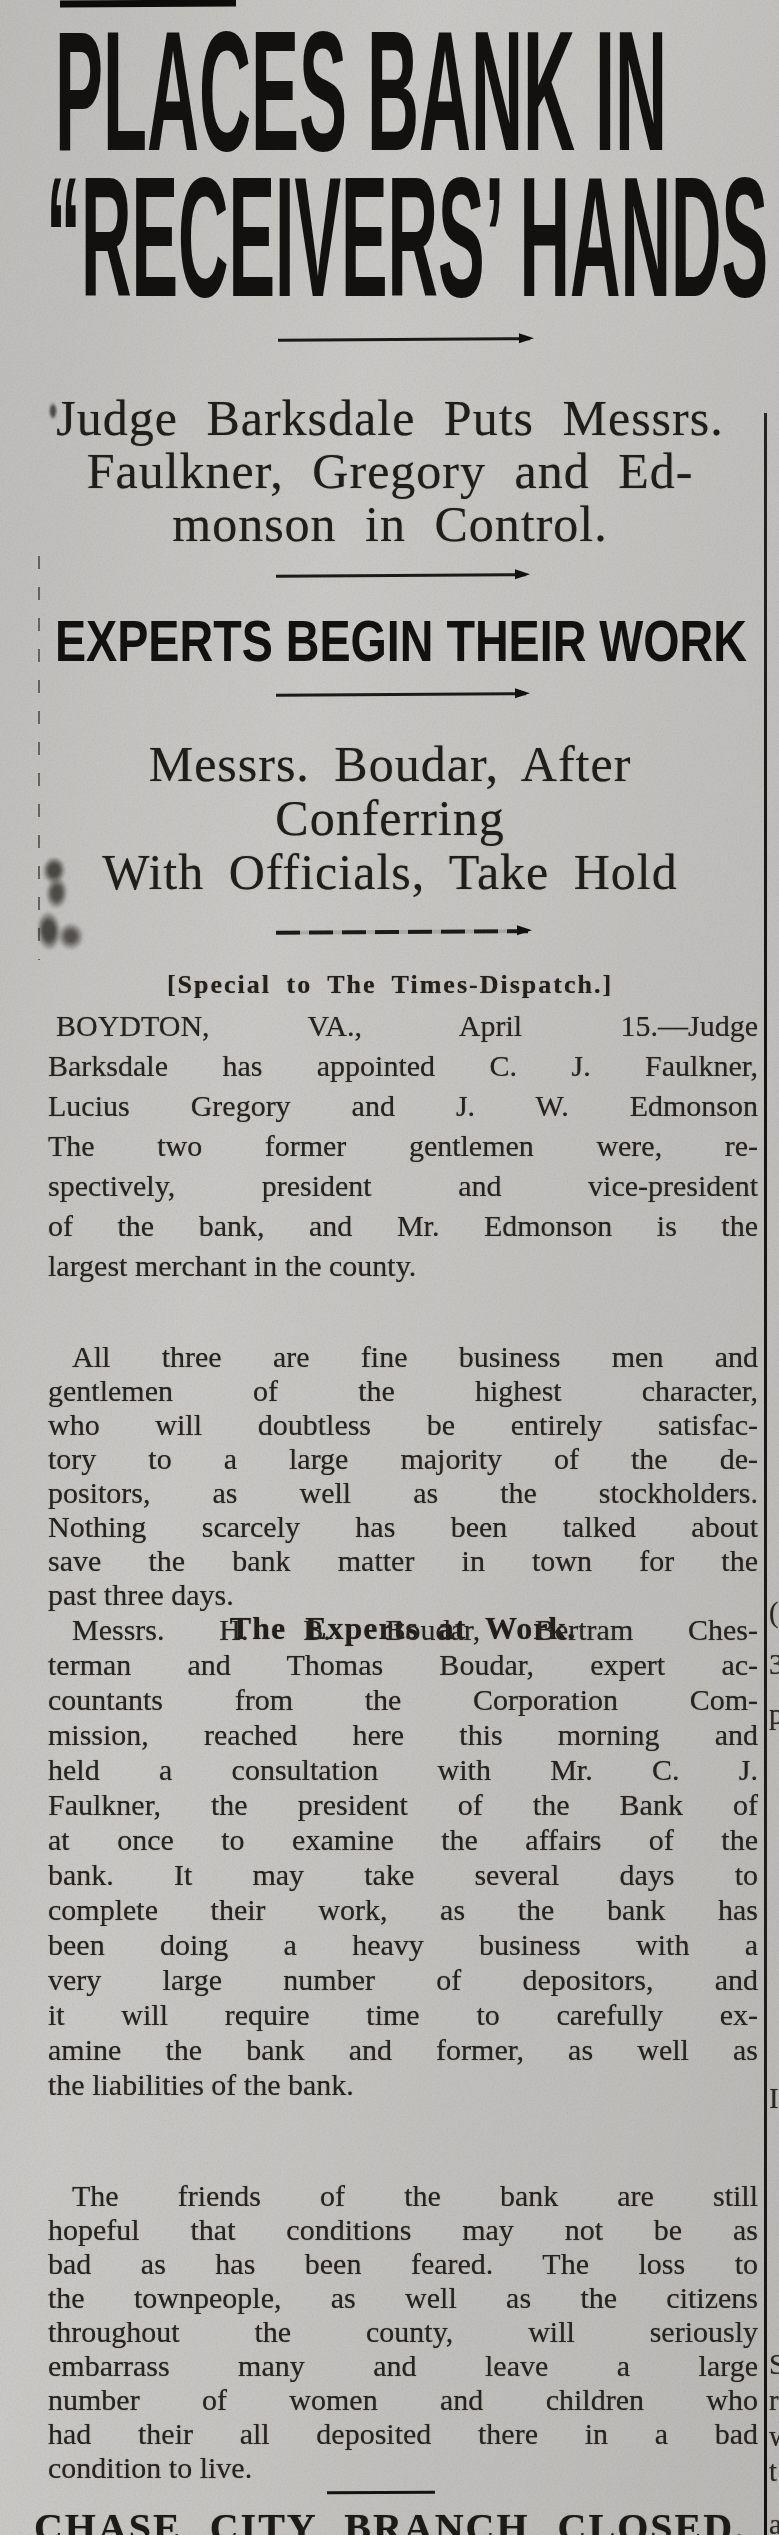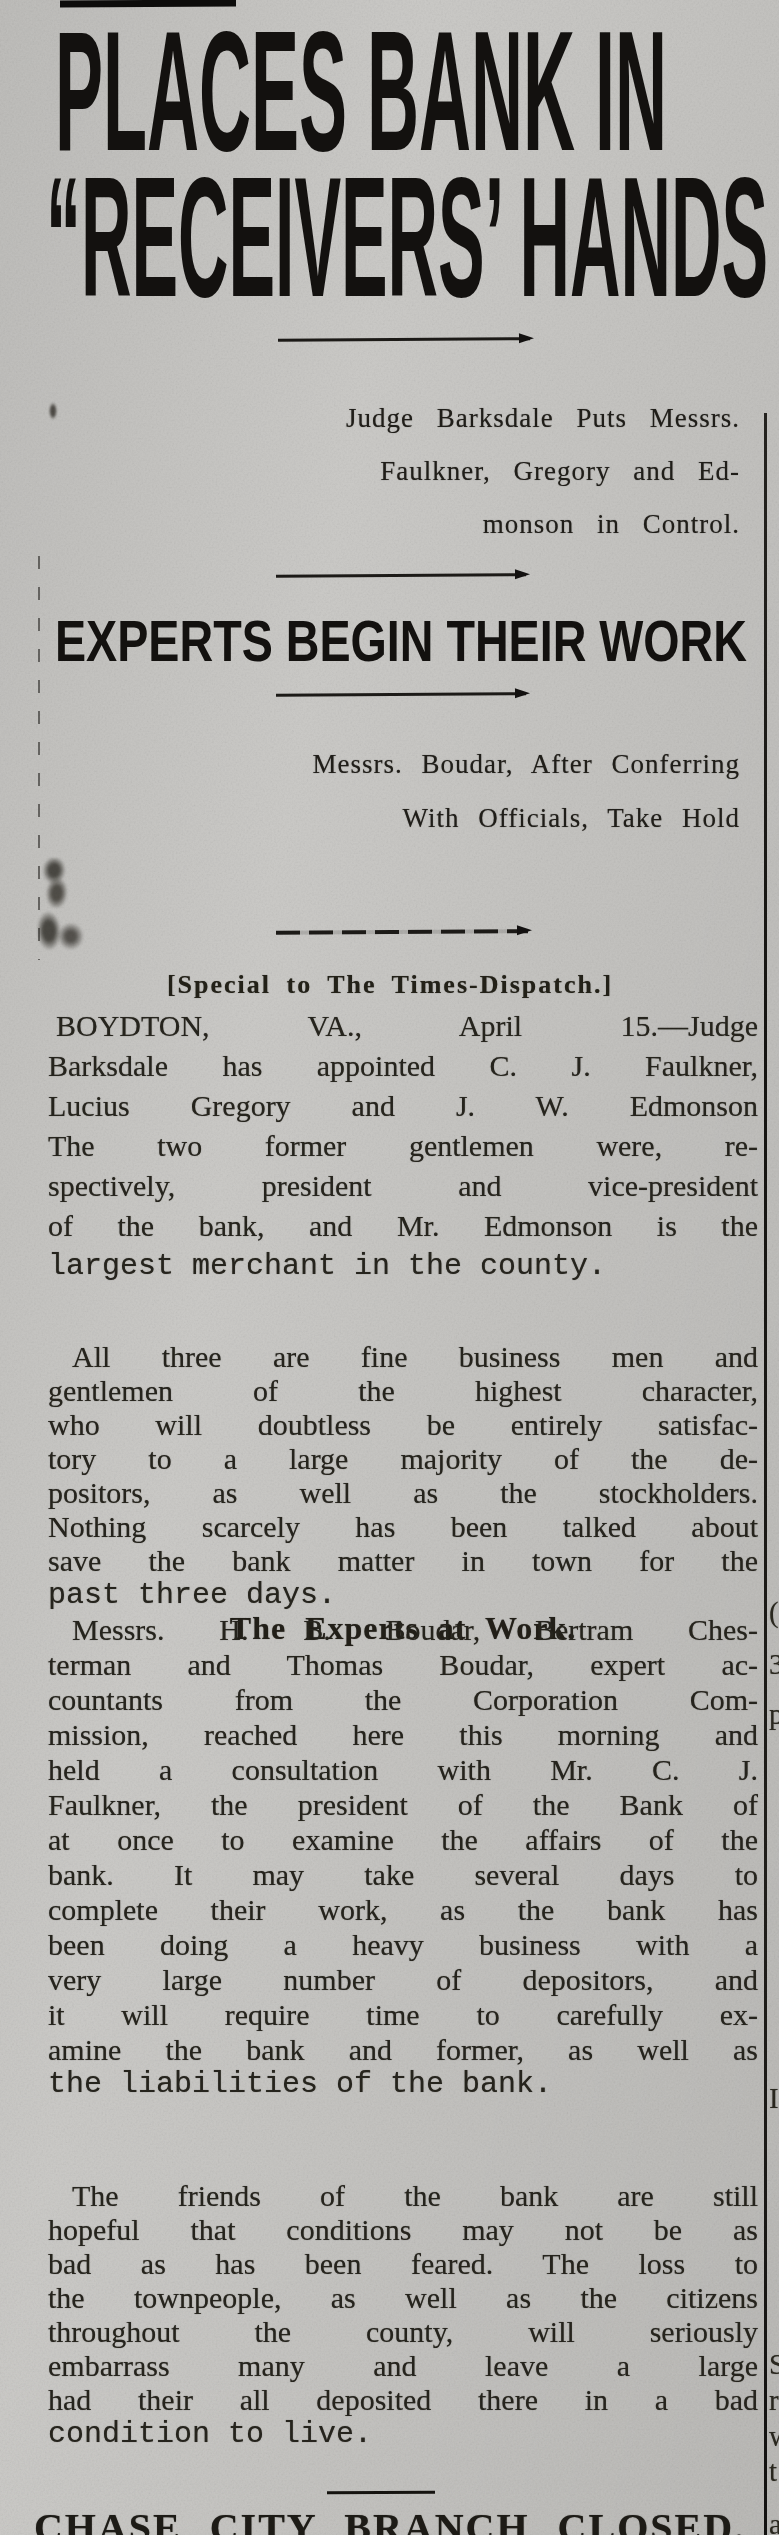--- a/index.html
+++ b/index.html
@@ -41,43 +41,43 @@
     border-bottom: 5px solid transparent;
   }
   .rule-dashes {
     background: repeating-linear-gradient(90deg, #1c1a17 0 24px, rgba(28,26,23,0.15) 24px 33px);
     height: 4px;
   }
   .rule-plain { position: absolute; height: 3px; background: #15130f; z-index: 2; transform: rotate(-0.3deg); }
   
   .subhead, .deck {
     position: absolute; left: 40px; width: 700px; z-index: 2;
-    text-align: right;
-    font-size: 27px; line-height: 53px;
+    text-align: center;
+    font-size: 50px; line-height: 53px;
     color: #201e19;
     letter-spacing: 1px; word-spacing: 15px;
     text-shadow: 0 0 1px rgba(32,30,25,0.55);
   }
   .deck { line-height: 54px; word-spacing: 11px; }
   .credit {
     position: absolute; left: 40px; width: 700px; top: 970px; z-index: 2;
     text-align: center; font-weight: bold; font-size: 26px;
     letter-spacing: 2px; word-spacing: 7px;
     color: #232118;
     text-shadow: 0 0 1px rgba(30,28,22,0.5);
   }
   
   .para {
     position: absolute; left: 48px; width: 710px; z-index: 2;
     font-size: 30px; color: #26241d;
     text-shadow: 0 0 1px rgba(35,33,26,0.55);
   }
   .para .bl { text-align: justify; text-align-last: justify; white-space: normal; }
   .para .bl:first-child { text-indent: 24px; }
-  .para .bl:last-child { text-align-last: left; font-family: Liberation Mono, monospace; }
+  .para .bl:last-child { text-align-last: left; }
   #p1 { top: 1006px; line-height: 40px; }
   #p1 .bl:first-child { text-indent: 8px; }
   #p2 { top: 1340px; line-height: 34px; }
   #p3 { top: 1612px; line-height: 35px; }
   #p4 { top: 2179px; line-height: 34px; }
   .section-heading {
     position: absolute; left: 48px; width: 710px; top: 1610px; z-index: 2;
     text-align: center; font-weight: bold; font-size: 32px;
     letter-spacing: 1px; word-spacing: 10px; color: #221f18;
     text-shadow: 0 0 1px rgba(30,28,22,0.6);
@@ -211,20 +211,21 @@
       <div class="bl">amine the bank and former, as well as</div>
       <div class="bl">the liabilities of the bank.</div>
     </div>
   <div id="p4" class="para">
       <div class="bl">The friends of the bank are still</div>
       <div class="bl">hopeful that conditions may not be as</div>
       <div class="bl">bad as has been feared. The loss to</div>
       <div class="bl">the townpeople, as well as the citizens</div>
       <div class="bl">throughout the county, will seriously</div>
       <div class="bl">embarrass many and leave a large</div>
+      <div class="bl">number of women and children who</div>
       <div class="bl">had their all deposited there in a bad</div>
       <div class="bl">condition to live.</div>
     </div>
 
   <div class="rule-plain" style="left:327px; top:2491px; width:108px;"></div>
 
   <div class="closing-heading">CHASE CITY BRANCH CLOSED.</div>
 
   <div class="v-rule-right"></div>
 

